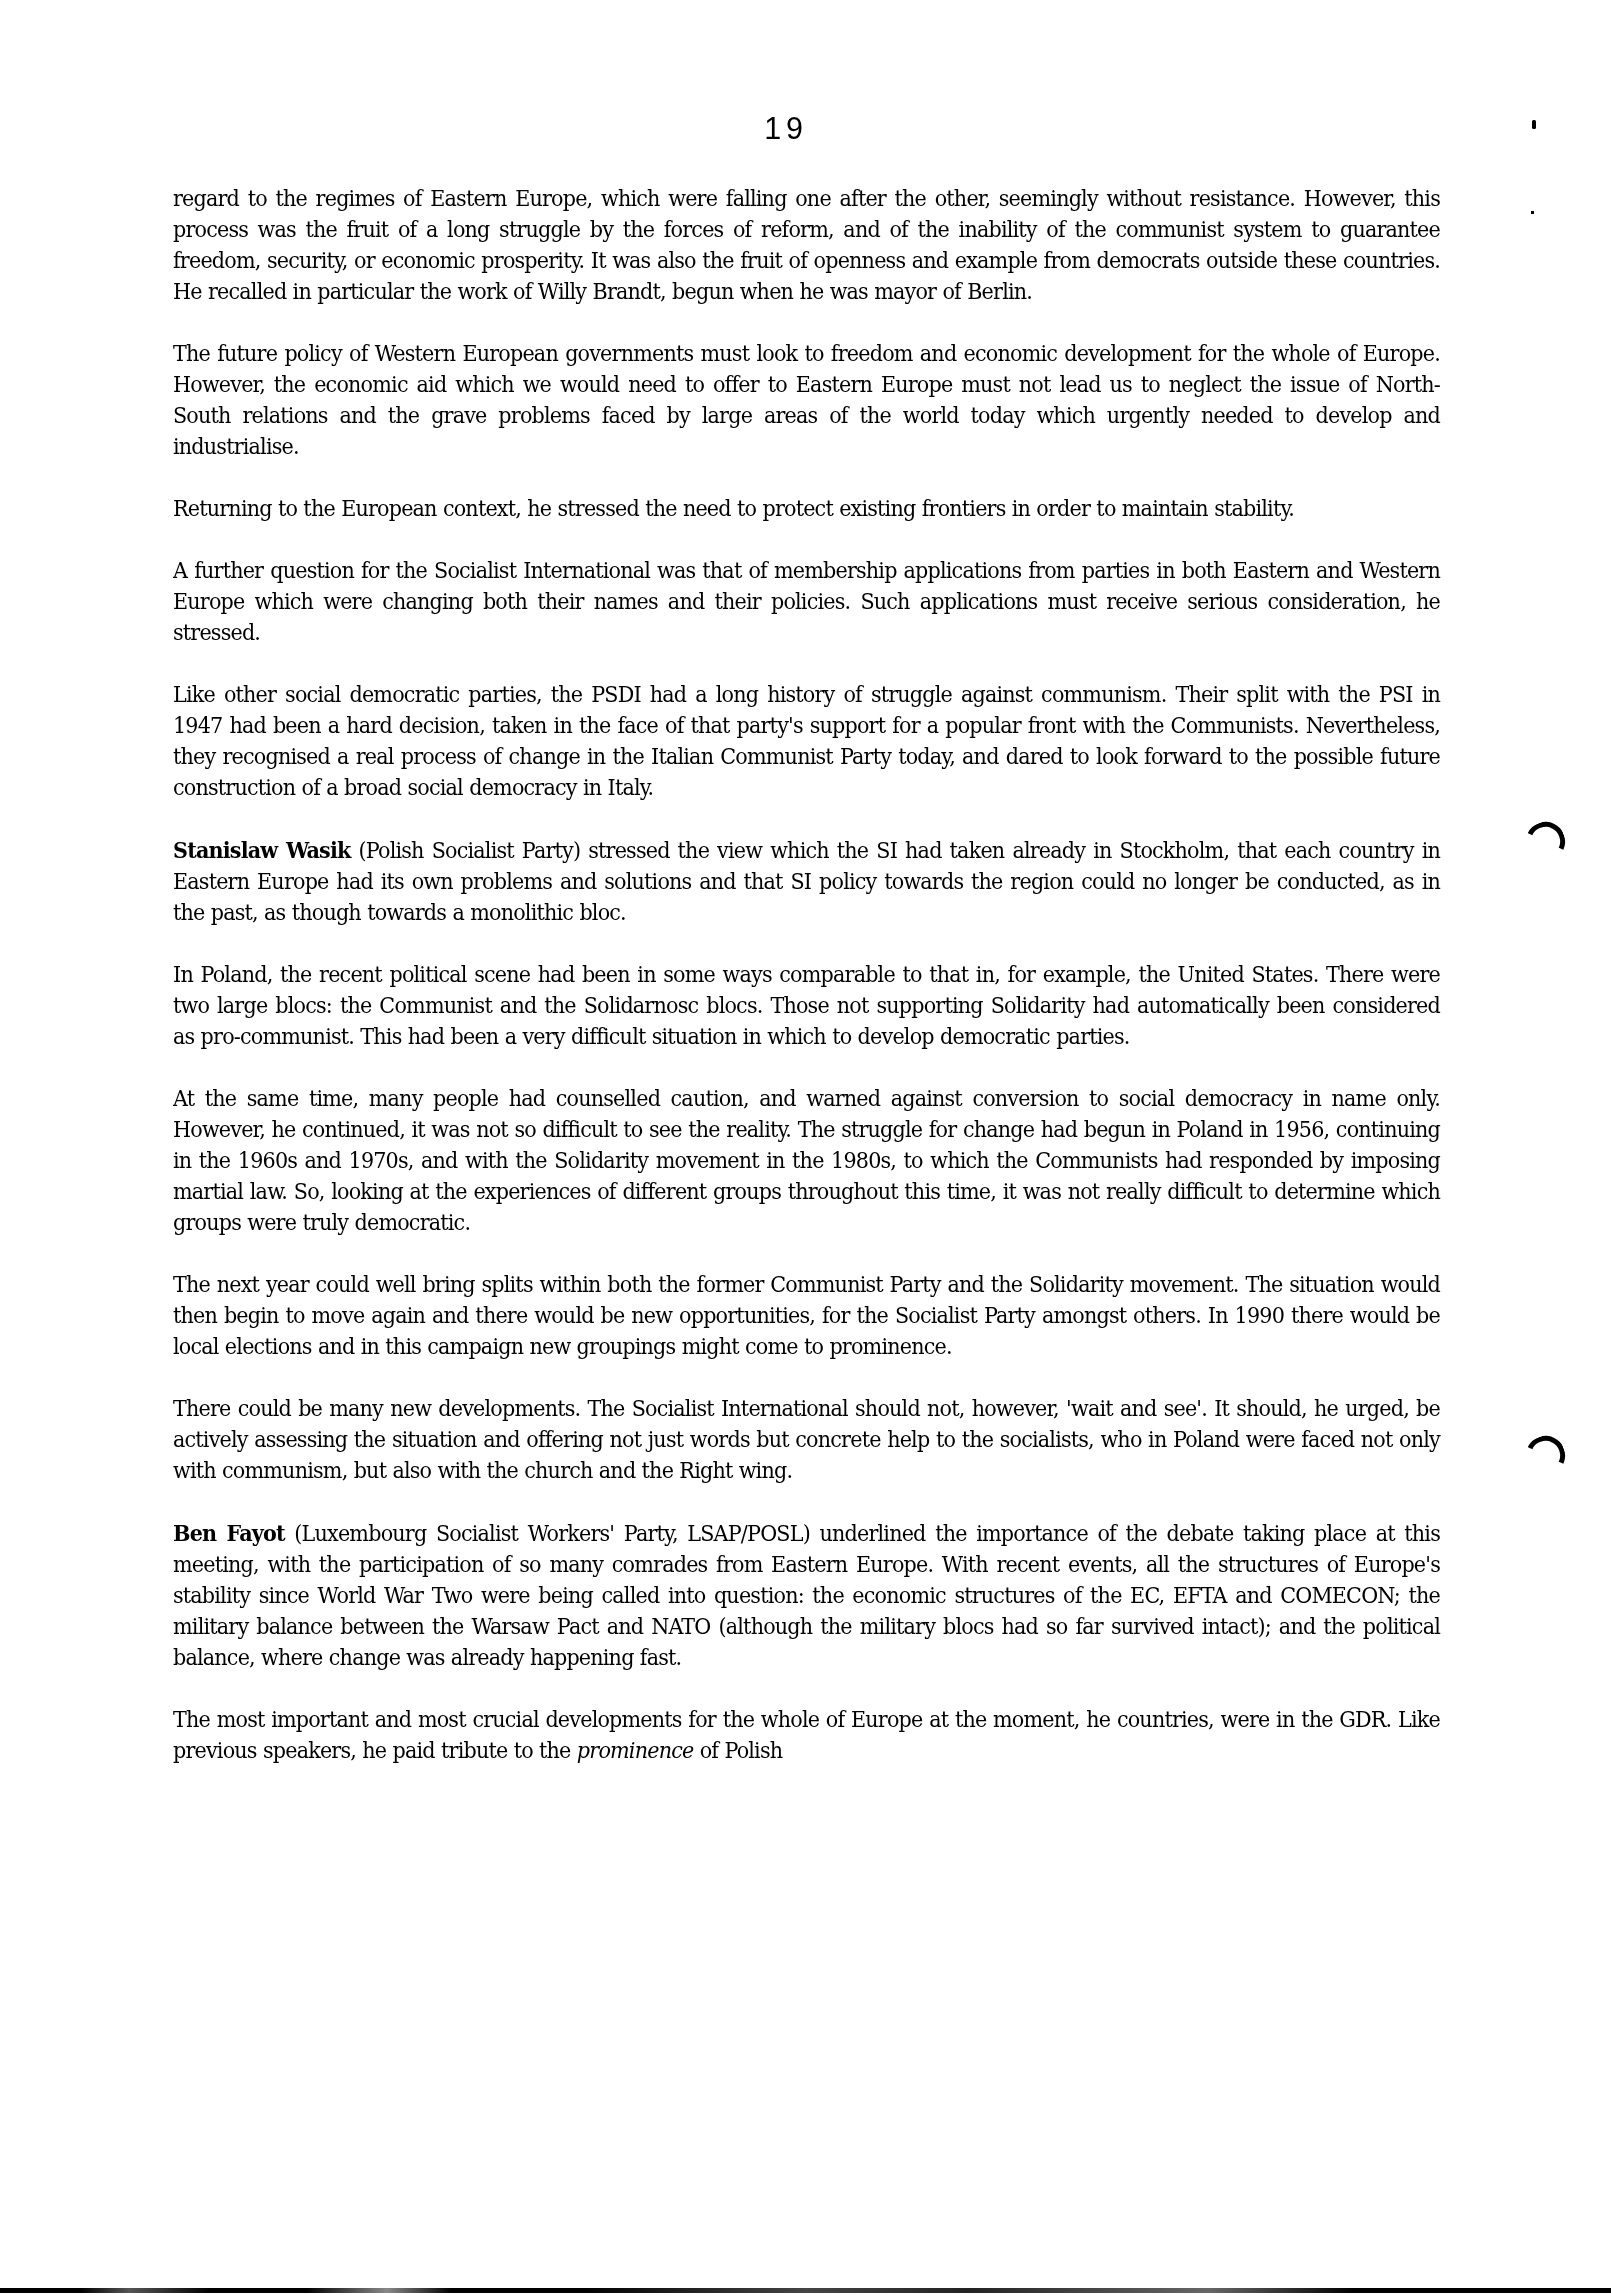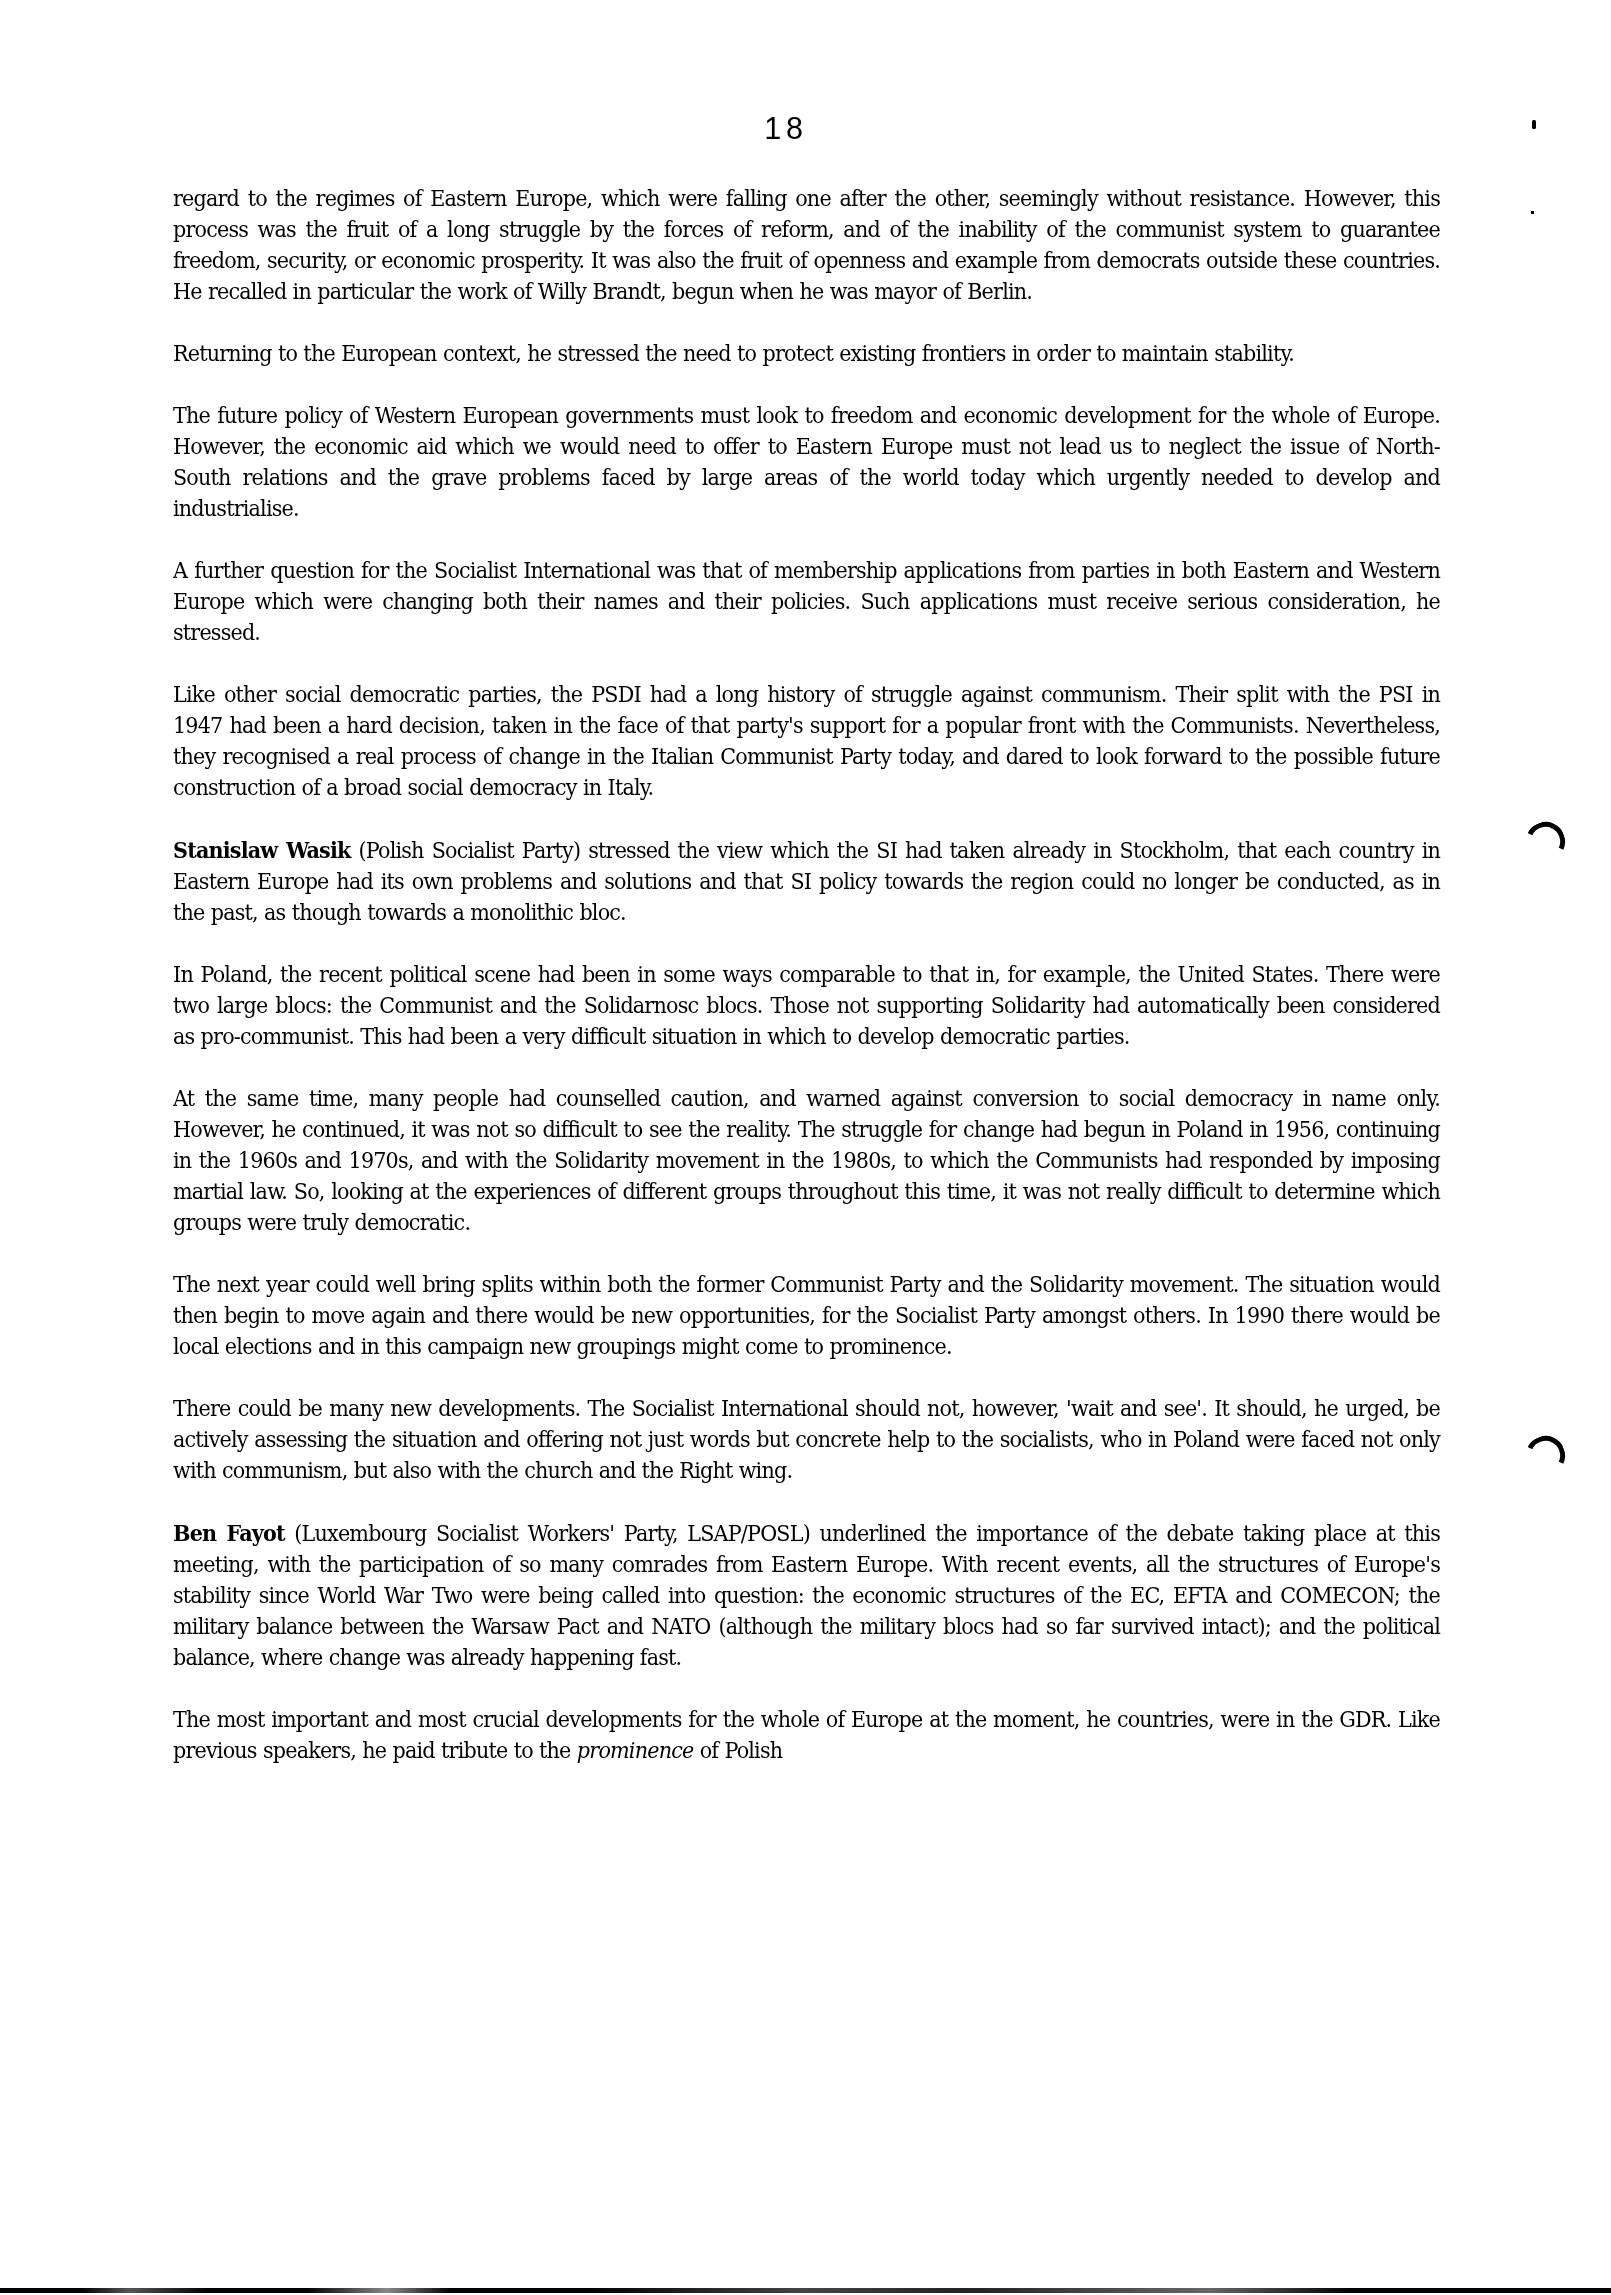--- a/index.html
+++ b/index.html
@@ -81,36 +81,36 @@
     width: 1612px;
     height: 4.9px;
     background: linear-gradient(to right, #000 0%, #000 5%, #555 8%, #000 13%, #000 19%, #888 24%, #000 28%, #000 36%, #444 50%, #222 60%, #666 75%, #000 84%, #000 100%);
   }
 </style>
 </head>
 <body>
 
 <div>
 
-  <div class="page-number">18</div>
+  <div class="page-number">19</div>
   <div class="corner-dot"></div>
   <div class="corner-tick"></div>
 
   <div class="body-text">
 
     <p class="para">
       <span>regard to the regimes of Eastern Europe, which were falling one after the other, seemingly without resistance. However, this process was the fruit of a long struggle by the forces of reform, and of the inability of the communist system to guarantee freedom, security, or economic prosperity. It was also the fruit of openness and example from democrats outside these countries. He recalled in particular the work of Willy Brandt, begun when he was mayor of Berlin.</span>
     </p>
 
     <p class="para">
-      <span>Returning to the European context, he stressed the need to protect existing frontiers in order to maintain stability.</span>
+      <span>The future policy of Western European governments must look to freedom and economic development for the whole of Europe.  However, the economic aid which we would need to offer to Eastern Europe must not lead us to neglect the issue of North-South relations and the grave problems faced by large areas of the world today which urgently needed to develop and industrialise.</span>
     </p>
 
     <p class="para">
-      <span>The future policy of Western European governments must look to freedom and economic development for the whole of Europe.  However, the economic aid which we would need to offer to Eastern Europe must not lead us to neglect the issue of North-South relations and the grave problems faced by large areas of the world today which urgently needed to develop and industrialise.</span>
+      <span>Returning to the European context, he stressed the need to protect existing frontiers in order to maintain stability.</span>
     </p>
 
     <p class="para">
       <span>A further question for the Socialist International was that of membership applications from parties in both Eastern and Western Europe which were changing both their names and their policies. Such applications must receive serious consideration, he stressed.</span>
     </p>
 
     <p class="para">
       <span>Like other social democratic parties, the PSDI had a long history of struggle against communism. Their split with the PSI in 1947 had been a hard decision, taken in the face of that party's support for a popular front with the Communists. Nevertheless, they recognised a real process of change in the Italian Communist Party today, and dared to look forward to the possible future construction of a broad social democracy in Italy.</span>
     </p>
 

